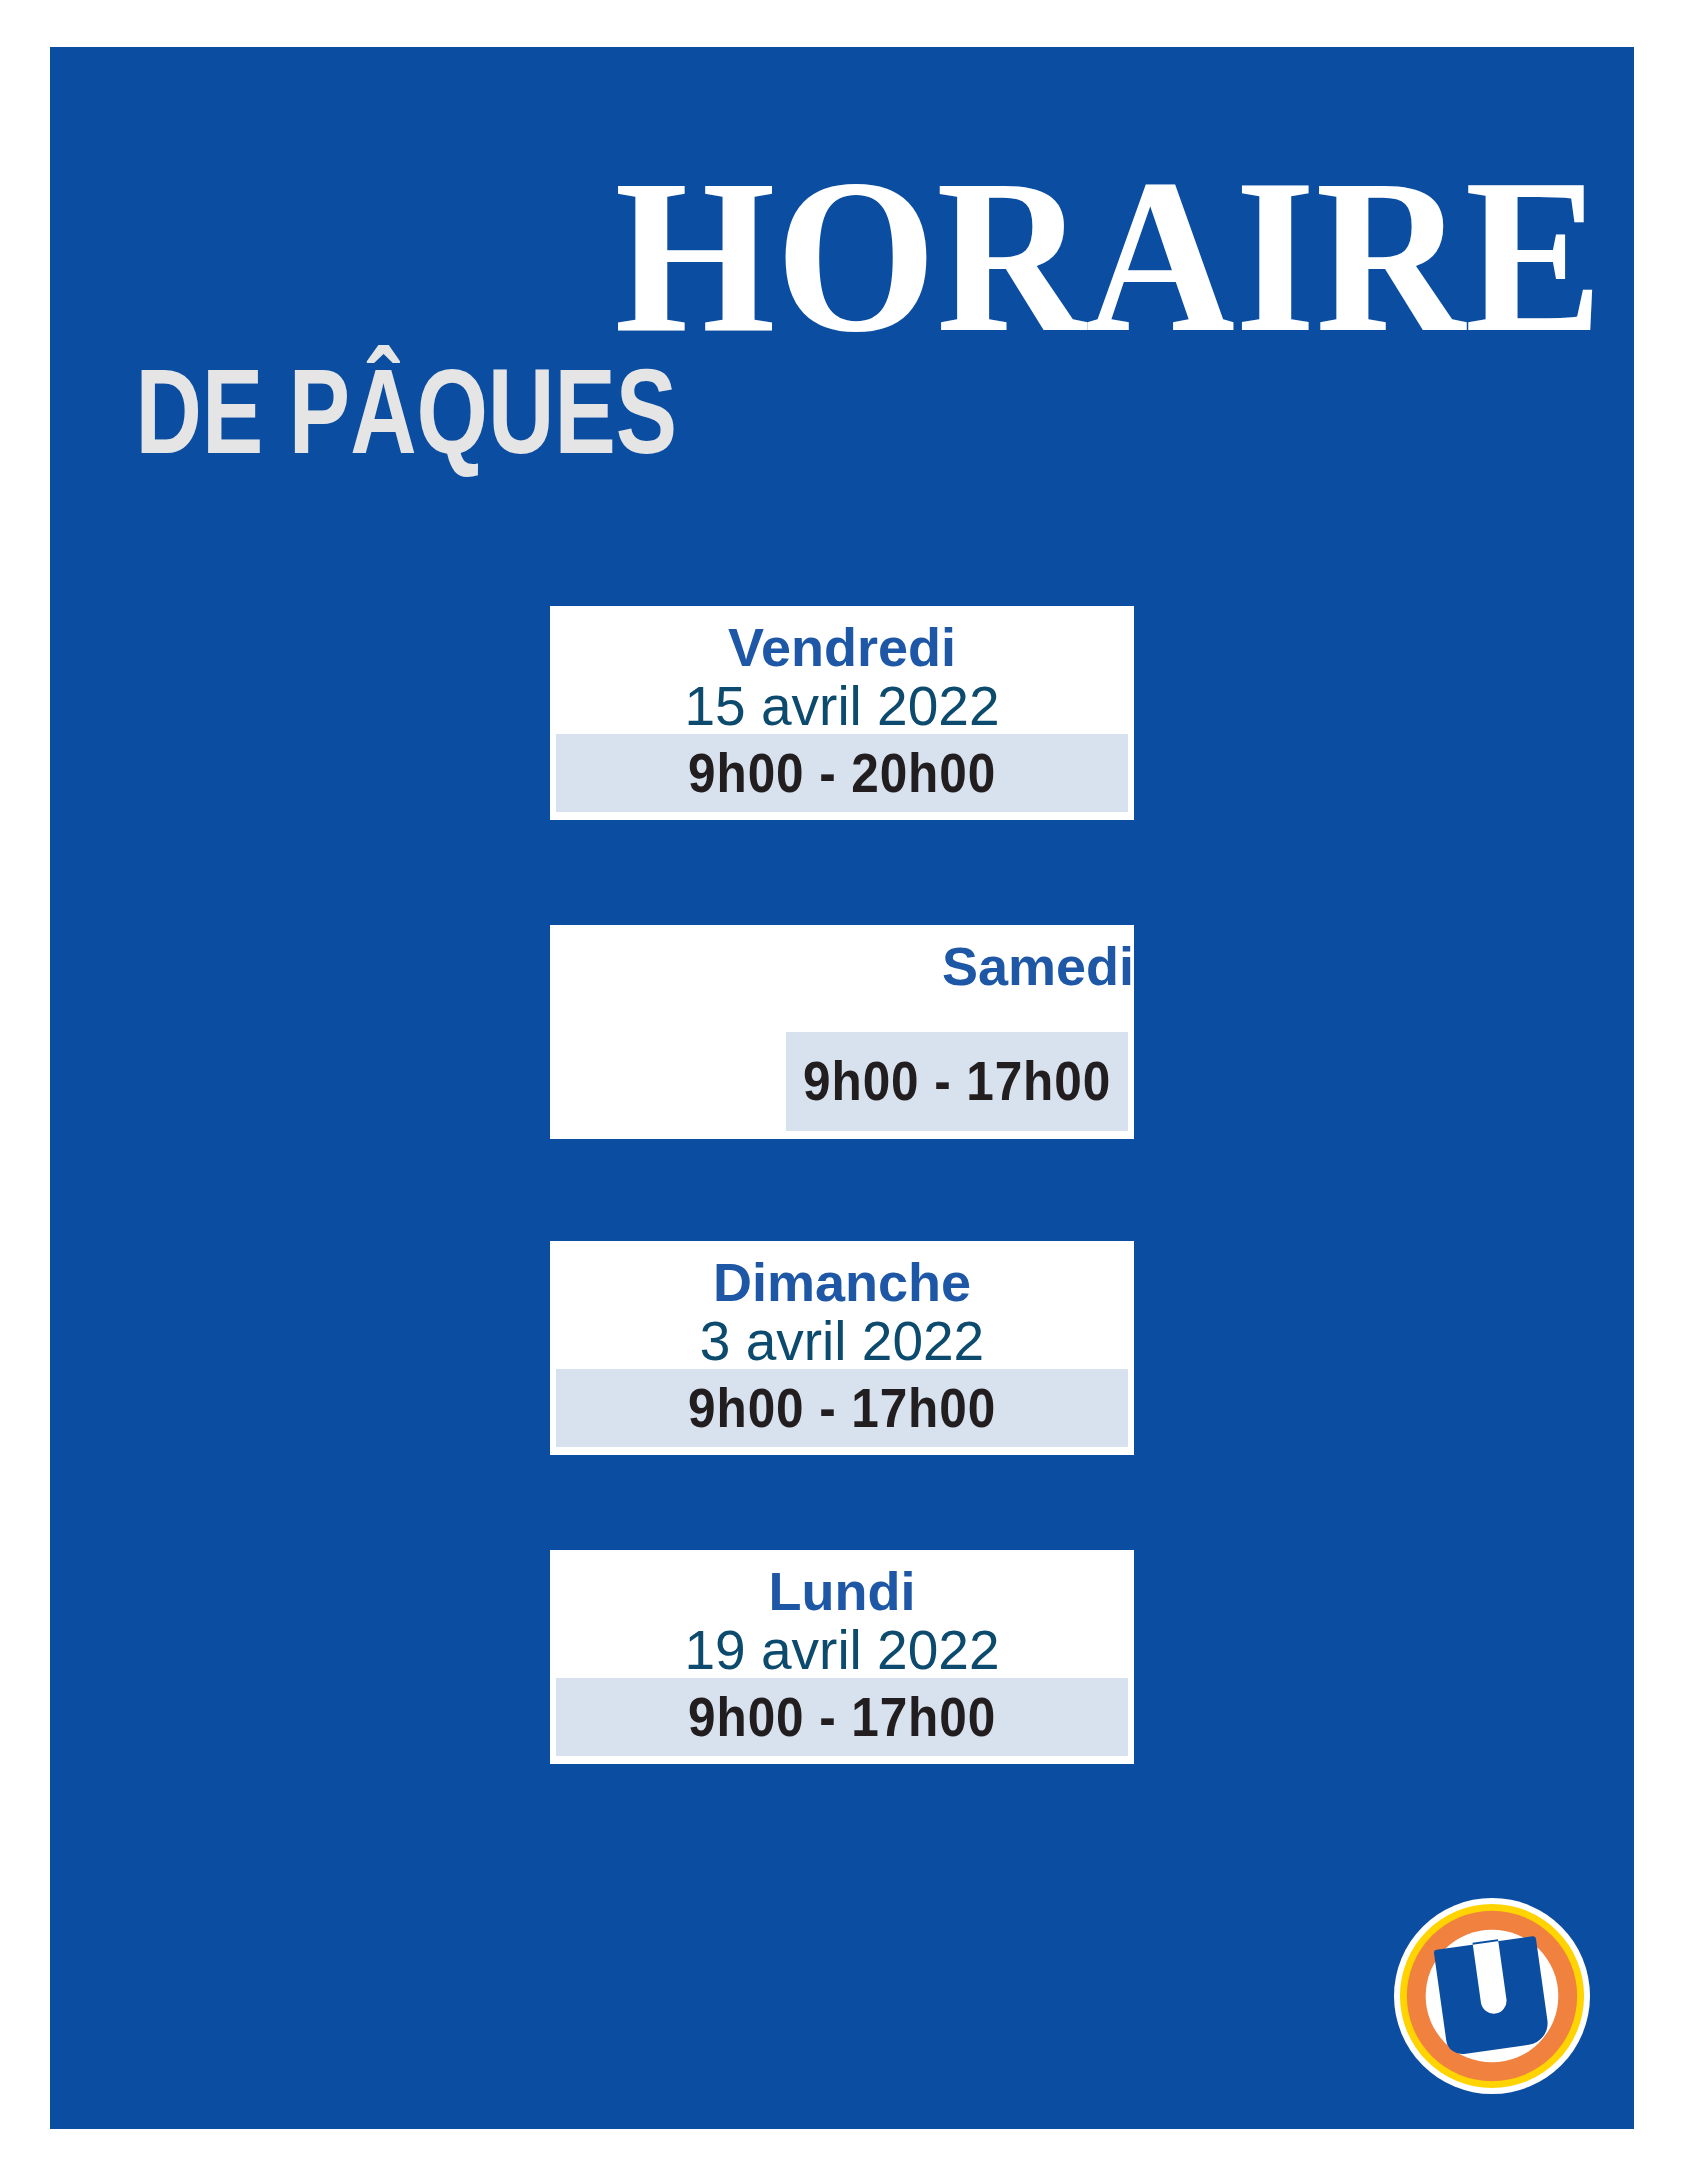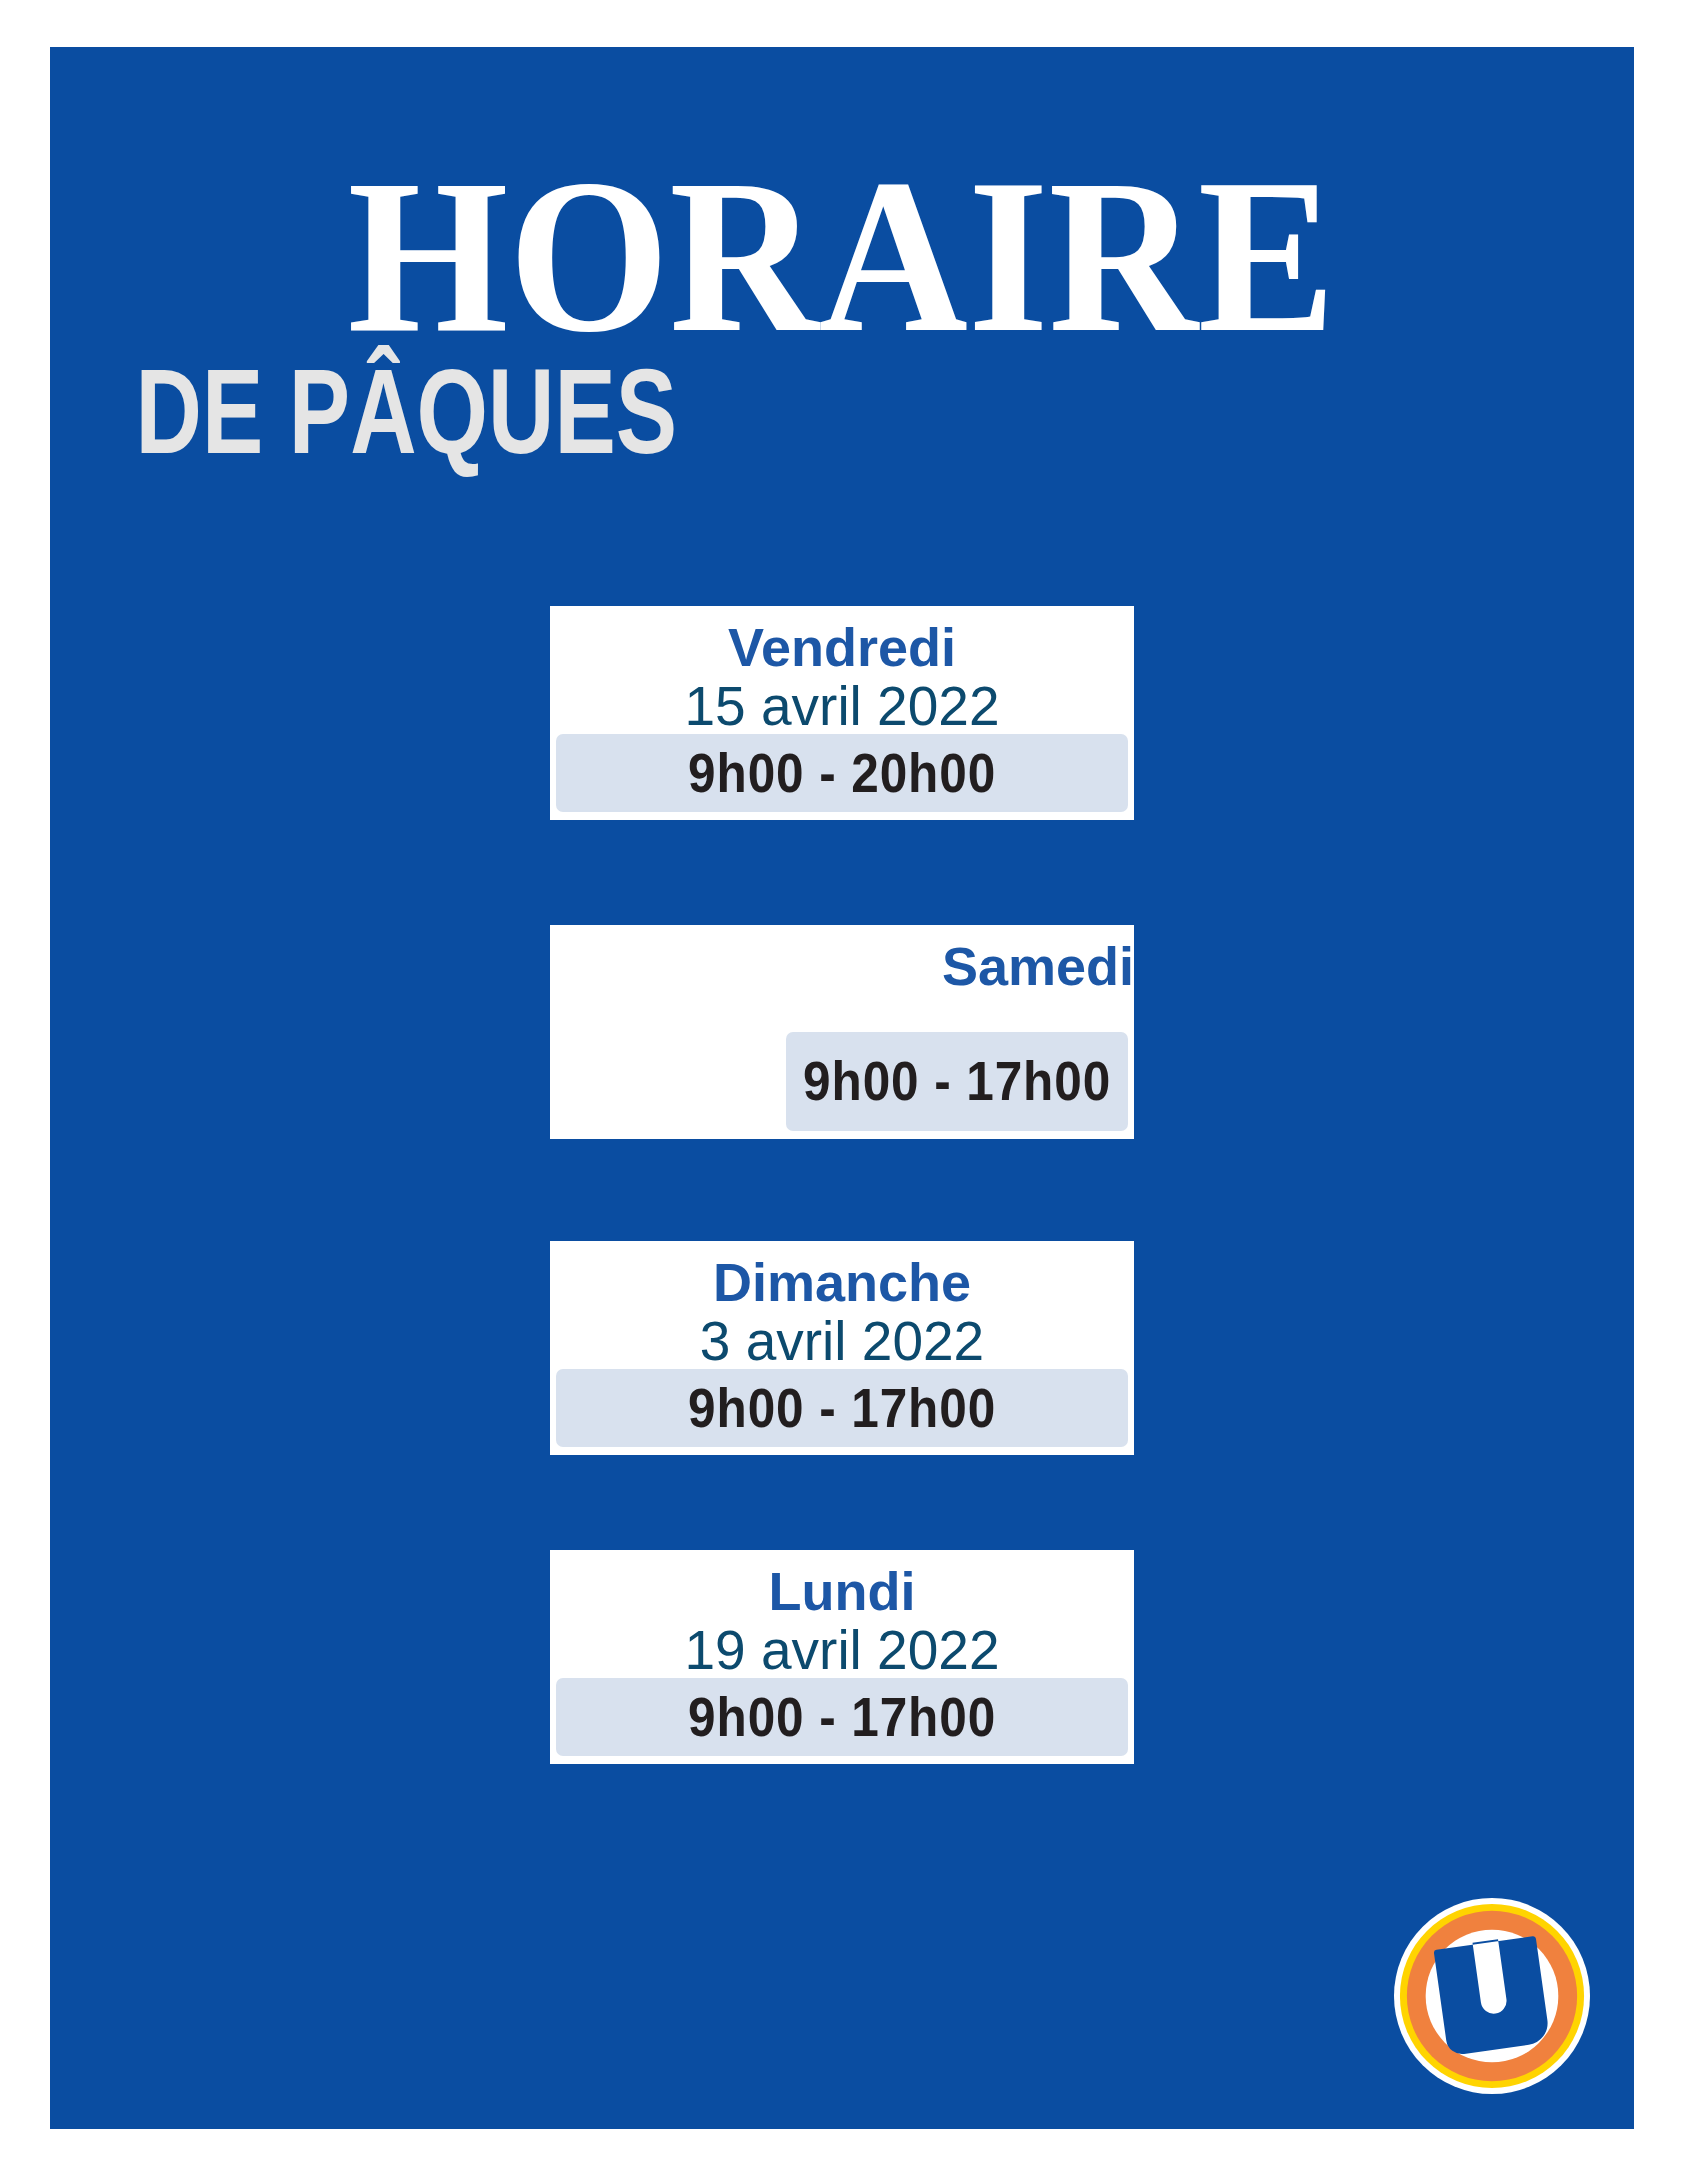--- a/index.html
+++ b/index.html
@@ -13,21 +13,21 @@
   .poster{
     position:absolute;
     left:50px;top:47px;
     width:1584px;height:2082px;
     background:#0A4DA1;
   }
   
   .title-main{
     position:absolute;
     left:0;top:99px;width:100%;
-    text-align:center;
+    text-align:right;
     font-family:"Liberation Serif", serif;
     font-weight:bold;
     font-size:220px;line-height:220px;
     color:#ffffff;
     white-space:nowrap;
   }
   .title-main .squeeze{
     display:inline-block;
     transform:scaleX(0.94);
     transform-origin:center;
@@ -66,21 +66,21 @@
   }
   .card-date{
     margin-top:5px;
     font-size:55px;line-height:55px;
     color:#0c4a6e;
   }
   .card-hours-panel{
     margin:0 6px 8px 6px;
     height:136px;
     background:#D8E1EE;
-    display:flex;align-items:center;justify-content:center;border-radius:7px;
+    display:flex;align-items:center;justify-content:center;
   }
   .card-hours{
     font-weight:bold;
     font-size:55px;line-height:55px;
     color:#221E1F;
     white-space:nowrap;
     transform:scaleX(0.9);
     transform-origin:center;
     letter-spacing:1px;
   }

